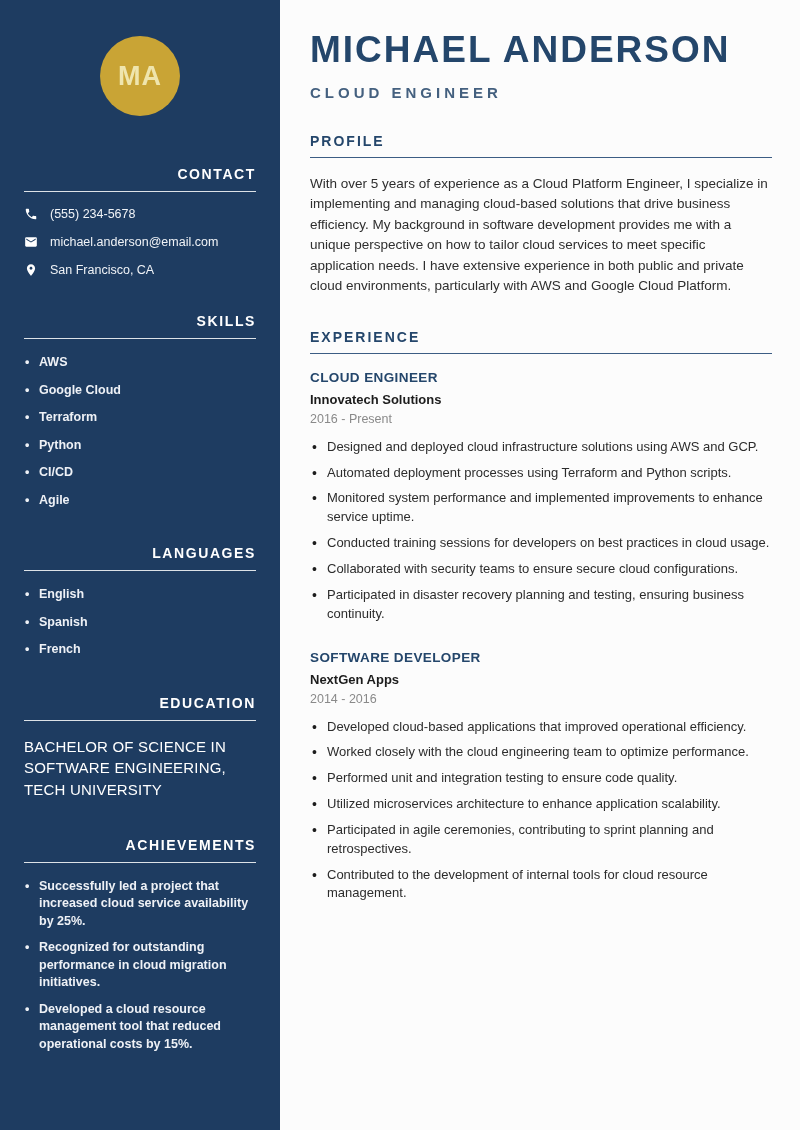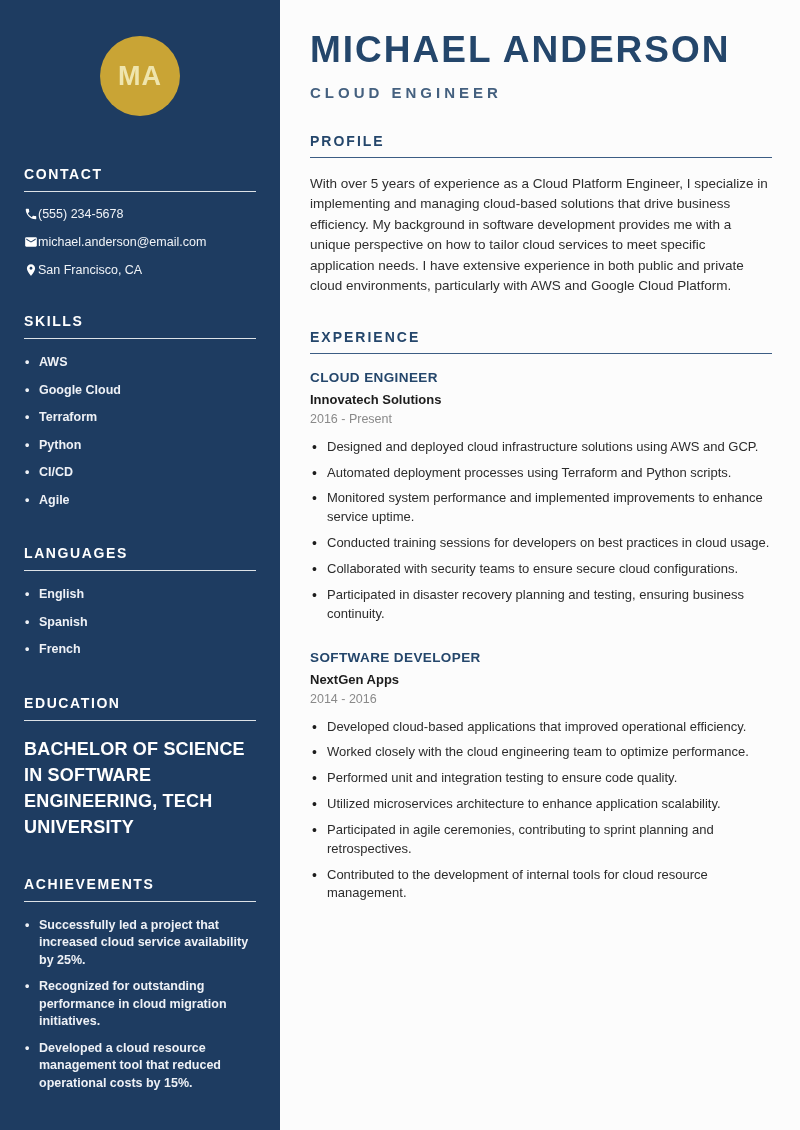--- a/index.html
+++ b/index.html
@@ -26,39 +26,40 @@
     display:flex; align-items:center; justify-content:center;
     font-size:27px; font-weight:bold; color:#efe5ad; letter-spacing:1px;
   }
   .side-section { margin-bottom:36px; }
   .side-heading {
     font-size:14px; font-weight:bold; letter-spacing:1.6px;
     color:#ffffff; text-transform:uppercase;
     padding-bottom:9px;
     border-bottom:1px solid rgba(255,255,255,0.85);
     margin-bottom:15px;
-  }
-  .contact-row { display:flex; align-items:center; margin-bottom:14px; }
+    text-align:right;
+  }
+  .contact-row { display:flex; align-items:center; gap:12px; margin-bottom:14px; }
   .contact-icon { width:14px; height:14px; flex-shrink:0; display:flex; }
   .contact-icon svg { width:14px; height:14px; fill:#ffffff; }
   .contact-text { font-size:12.5px; color:#f0f3f7; }
 
   ul.side-list { list-style:none; }
   ul.side-list li {
     position:relative; padding-left:15px;
     font-size:12.5px; color:#eef1f6;
     margin-bottom:10px; line-height:1.4;font-weight:bold;
   }
   ul.side-list li::before {
     content:"•"; position:absolute; left:1px; top:0; color:#eef1f6;
   }
   ul.side-list.spaced li { margin-bottom:9px; }
 
   .degree {
-    font-size:18px; font-weight:bold; color:#ffffff;
+    font-size:15px; font-weight:normal; color:#ffffff;
     text-transform:uppercase; line-height:1.45; letter-spacing:0.2px;
   }
 
   
   .main {
     flex:1; height:100%;
     background:#fcfcfc;
     padding:30px 28px 47px 30px;
   }
   .name {

